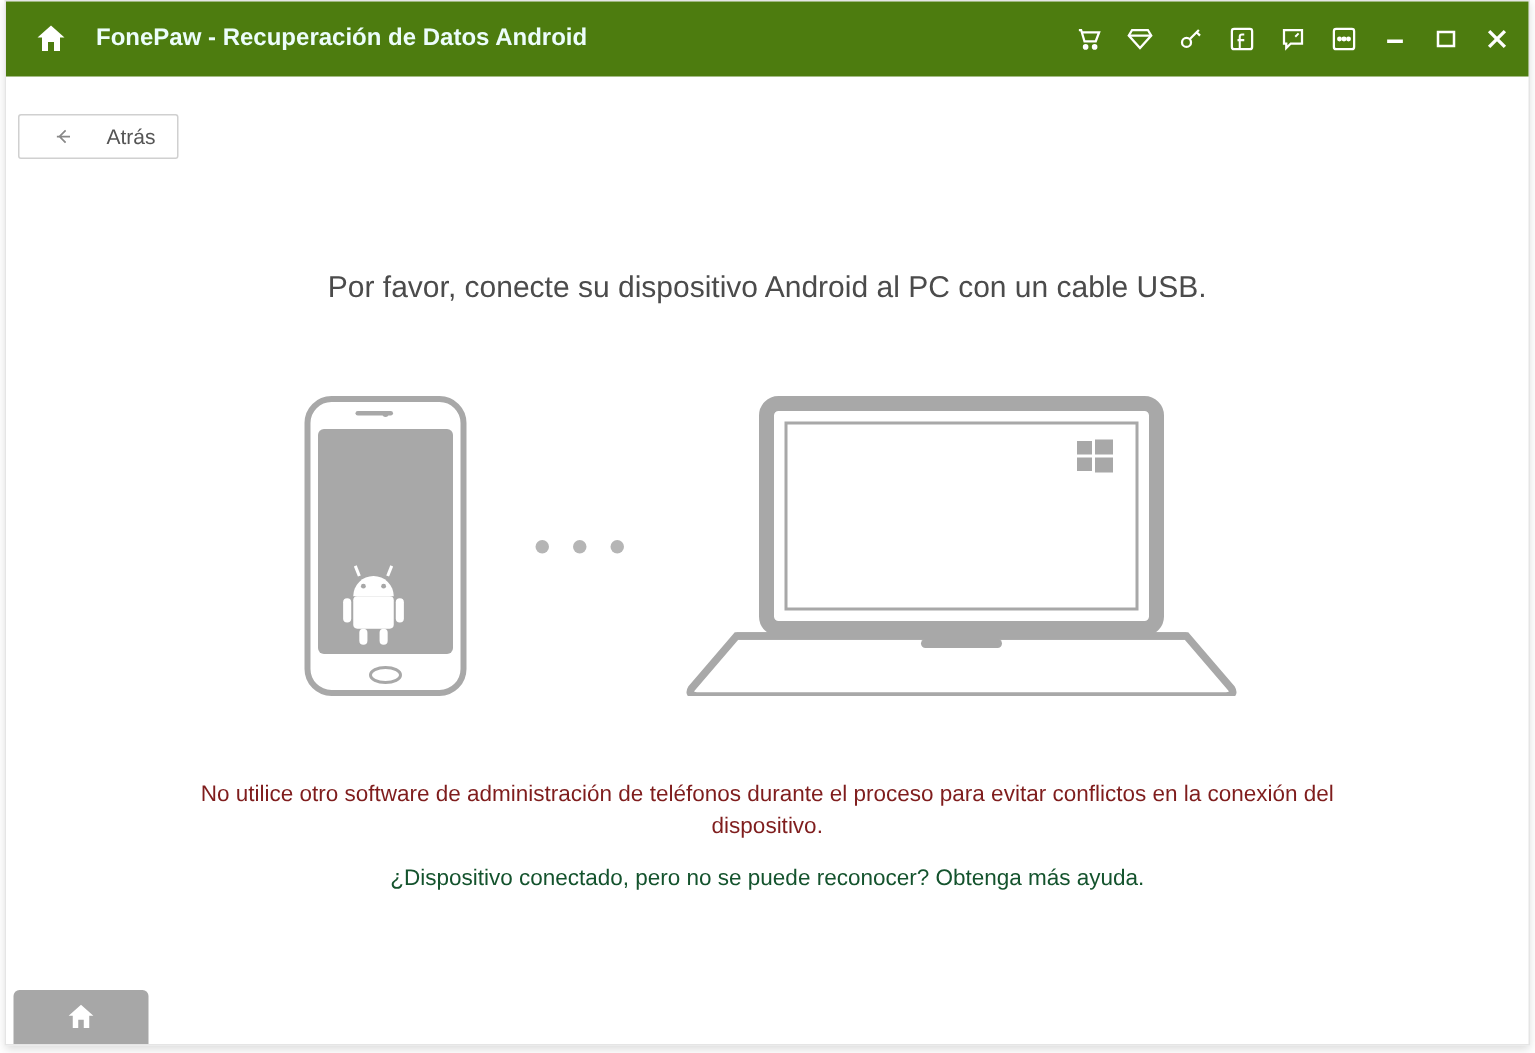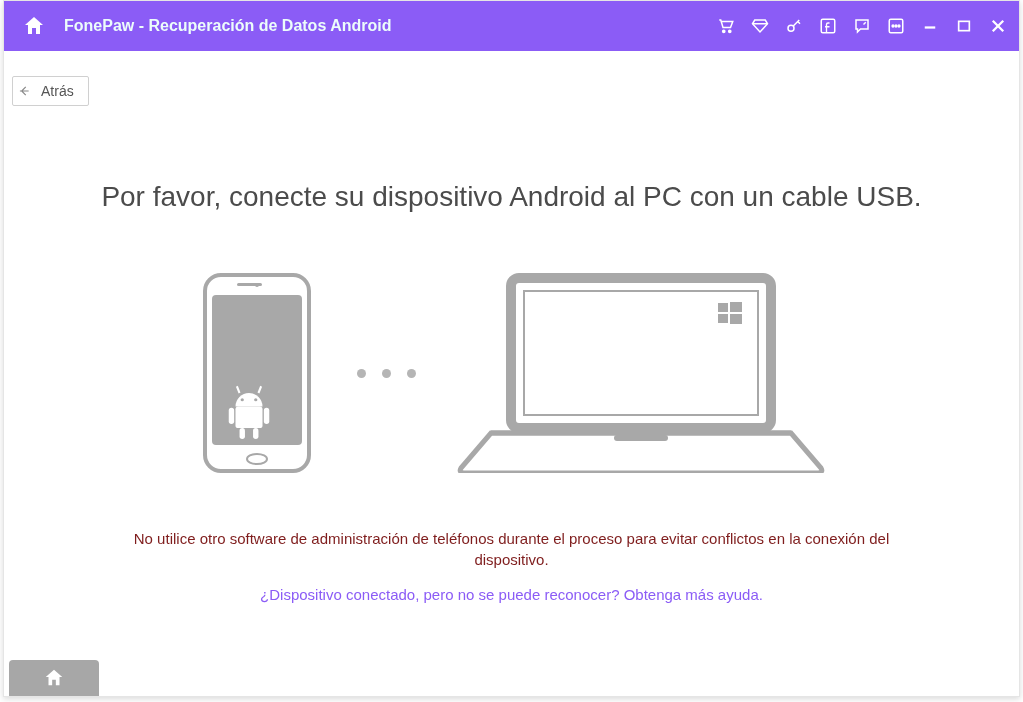--- a/index.html
+++ b/index.html
@@ -16,21 +16,21 @@
     height: 697px;
     margin: 0 auto;
     position: relative;
     border: 1px solid #e5e5e5;
     box-shadow: 0 2px 6px rgba(0,0,0,0.15);
     background: #fff;
   }
   
   .titlebar {
     height: 50px;
-    background: #8b5cf6;
+    background: #4d7c0f;
     display: flex;
     align-items: center;
     color: #ffffff;
     padding: 0 10px 0 16px;
   }
   .home-btn {
     width: 28px; height: 28px;
     display: flex; align-items: center; justify-content: center;
     cursor: pointer;
     margin-right: 16px;
@@ -54,36 +54,36 @@
     color: #ffffff;
   }
   .tb-icon svg { display:block; }
   
   .back-btn {
     position: absolute;
     top: 75px;
     left: 8px;
     border: 1px solid #d0d0d0;
     background: #fff;
-    padding: 6px 14px 6px 4px;
-    display: flex;
-    align-items: center;
-    gap: 10px;
+    padding: 6px 14px 6px 22px;
+    display: flex;
+    align-items: center;
+    gap: 22px;
     color: #555;
     font-size: 14px;
     cursor: pointer;
     border-radius: 2px;
   }
   
   .main {
     padding-top: 130px;
     text-align: center;
   }
   .headline {
-    font-size: 28px;
+    font-size: 20px;
     color: #4b4b4b;
     font-weight: 400;
     margin-bottom: 60px;
   }
   .illustration {
     display: flex;
     justify-content: center;
     align-items: center;
     gap: 40px;
     margin-bottom: 55px;
@@ -104,21 +104,21 @@
   .laptop { width: 370px; height: 200px; }
   .note {
     font-size: 15px;
     color: #7f1d1d;
     max-width: 820px;
     margin: 0 auto 16px auto;
     line-height: 1.4;
   }
   .help-link {
     font-size: 15px;
-    color: #8b5cf6;
+    color: #14532d;
     cursor: pointer;
   }
   
   .bottom-home {
     position: absolute;
     left: 5px;
     bottom: 0;
     width: 90px;
     height: 36px;
     background: #a7a7a7;

